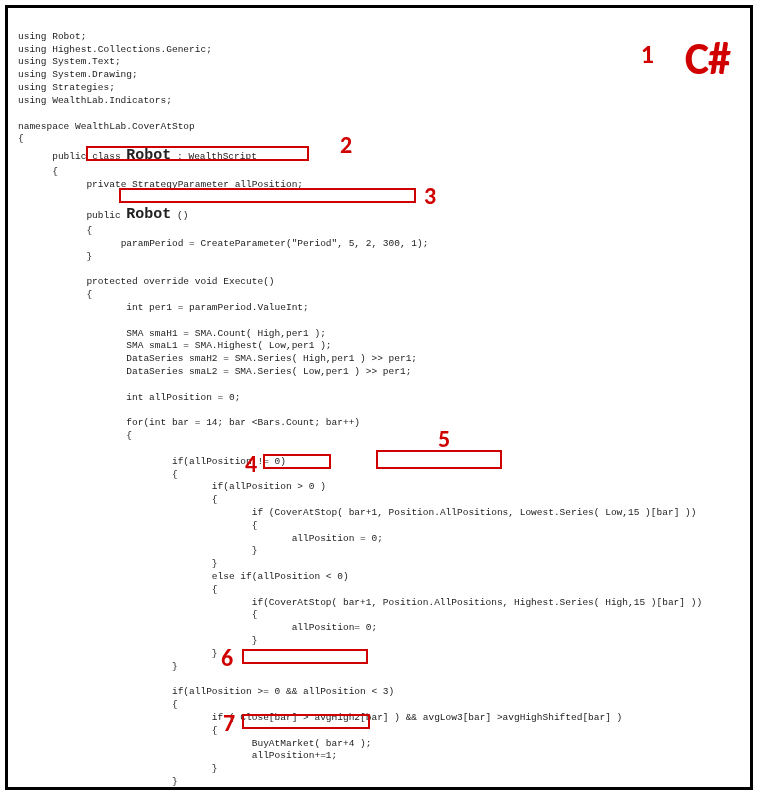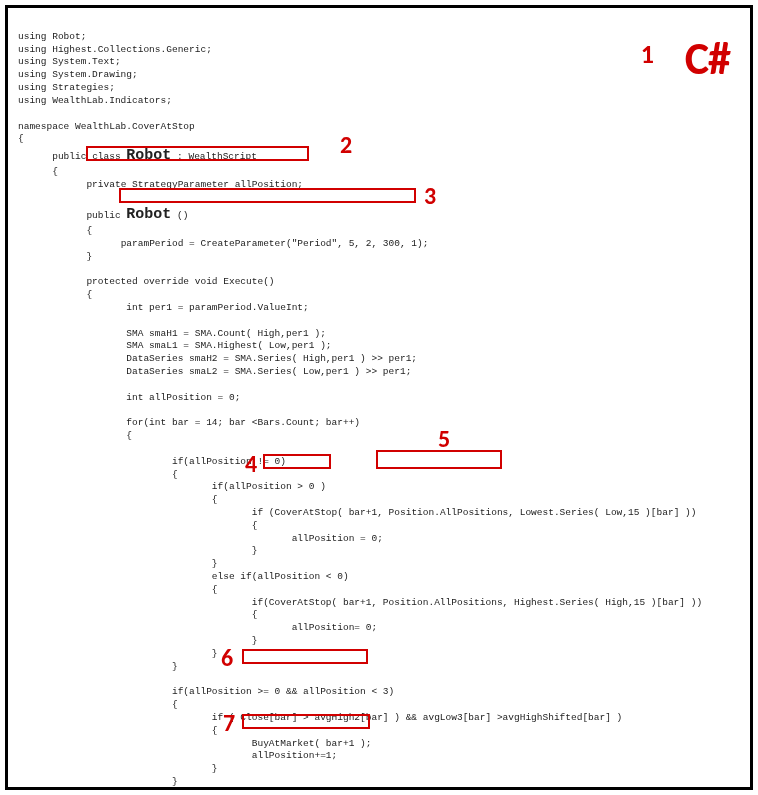--- a/index.html
+++ b/index.html
@@ -116,21 +116,21 @@
 <span>                                         {</span>
 <span>                                                allPosition= 0;</span>
 <span>                                         }</span>
 <span>                                  }</span>
 <span>                           }</span>
 
 <span>                           if(allPosition &gt;= 0 &amp;&amp; allPosition &lt; 3)</span>
 <span>                           {</span>
 <span>                                  if ( Close[bar] &gt; avgHigh2[bar] ) &amp;&amp; avgLow3[bar] &gt;avgHighShifted[bar] )</span>
 <span>                                  {</span>
-<span>                                         </span><span>BuyAtMarket( bar+1 );</span>
+<span>                                         </span><span>BuyAtMarket( bar+4 );</span>
 <span>                                         allPosition+=1;</span>
 <span>                                  }</span>
 <span>                           }</span>
 <span>                           if(allPosition &lt;=0 &amp;&amp; allPosition &gt; -3)</span>
 
 
 
 
 
 

